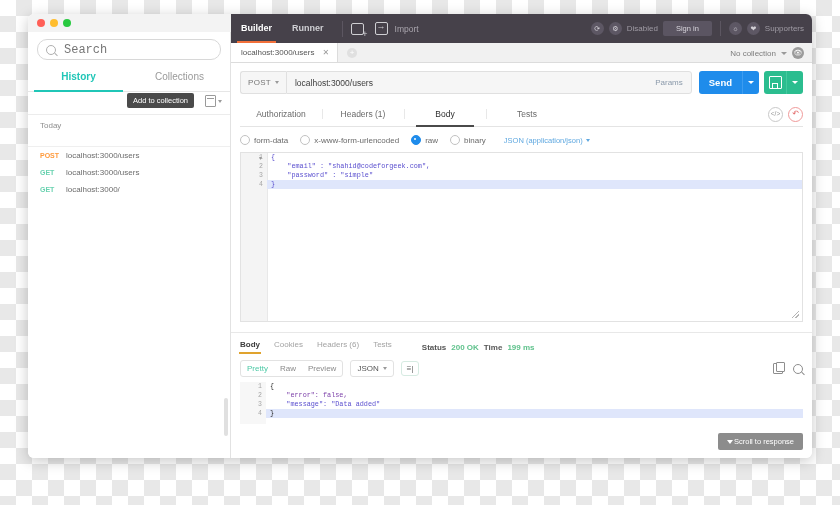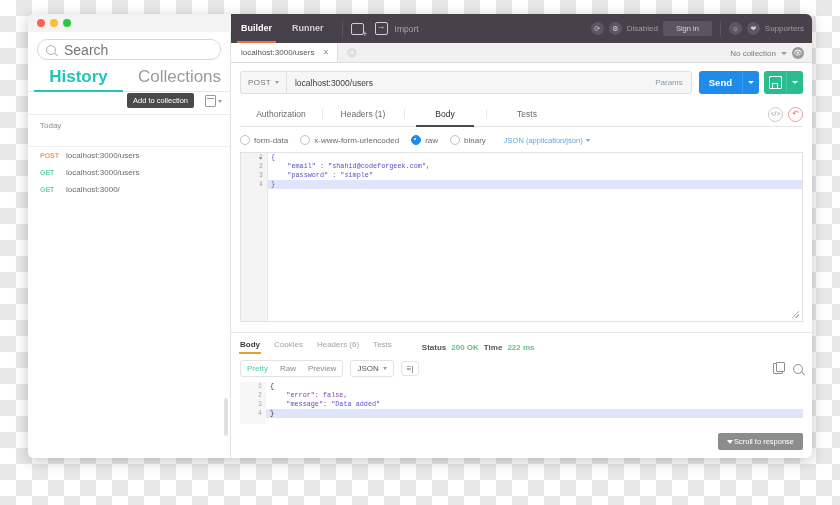--- a/index.html
+++ b/index.html
@@ -53,28 +53,28 @@
     height: 19px;
     border: 1px solid #d8d8d8;
     border-radius: 10px;
     background: #fff;
     display: flex; align-items: center;
   }
   .search-icon { width: 8px; height: 8px; border: 1.2px solid #b0b0b0; border-radius: 50%; margin-left: 8px; position: relative; flex: none; }
   .search-icon::after { content: ""; position: absolute; right: -3px; bottom: -2px; width: 4px; height: 1.2px; background: #b0b0b0; transform: rotate(45deg); }
   .search-input {
     border: none; outline: none; background: transparent;
-    font-family: Liberation Sans, sans-serif;
-    font-size: 14px; color: #9b9b9b;
+    font-family: Liberation Mono, monospace;
+    font-size: 12px; color: #9b9b9b;
     margin-left: 6px; width: 140px;
   }
 
   .side-tabs { display: flex; height: 26px; border-bottom: 1px solid #e6e6e6; }
   .side-tab {
-    flex: 1; text-align: center; font-size: 17px; color: #9a9a9a;
+    flex: 1; text-align: center; font-size: 10px; color: #9a9a9a;
     line-height: 24px; cursor: default; position: relative;
   }
   .side-tab.active { color: #20c6b7; font-weight: bold; }
   .side-tab.active::after {
     content: ""; position: absolute; left: 6px; right: 6px; bottom: -1px;
     height: 2px; background: #20c6b7;
   }
 
   .side-actions { height: 22px; position: relative; border-bottom: 1px solid #ececec; }
   .tooltip-add {
@@ -439,21 +439,21 @@
 
     <div class="resptabs">
       <div class="resptab active">Body</div>
       <div class="resptab">Cookies</div>
       <div class="resptab">Headers (6)</div>
       <div class="resptab">Tests</div>
       <div class="status-group">
         <span class="st-label">Status</span>
         <span class="st-val">200 OK</span>
         <span class="st-label">Time</span>
-        <span class="st-val">222 ms</span>
+        <span class="st-val">199 ms</span>
       </div>
     </div>
 
     <div class="respctrls">
       <div class="seg">
         <span class="active">Pretty</span>
         <span>Raw</span>
         <span>Preview</span>
       </div>
       <div class="json-sel">

